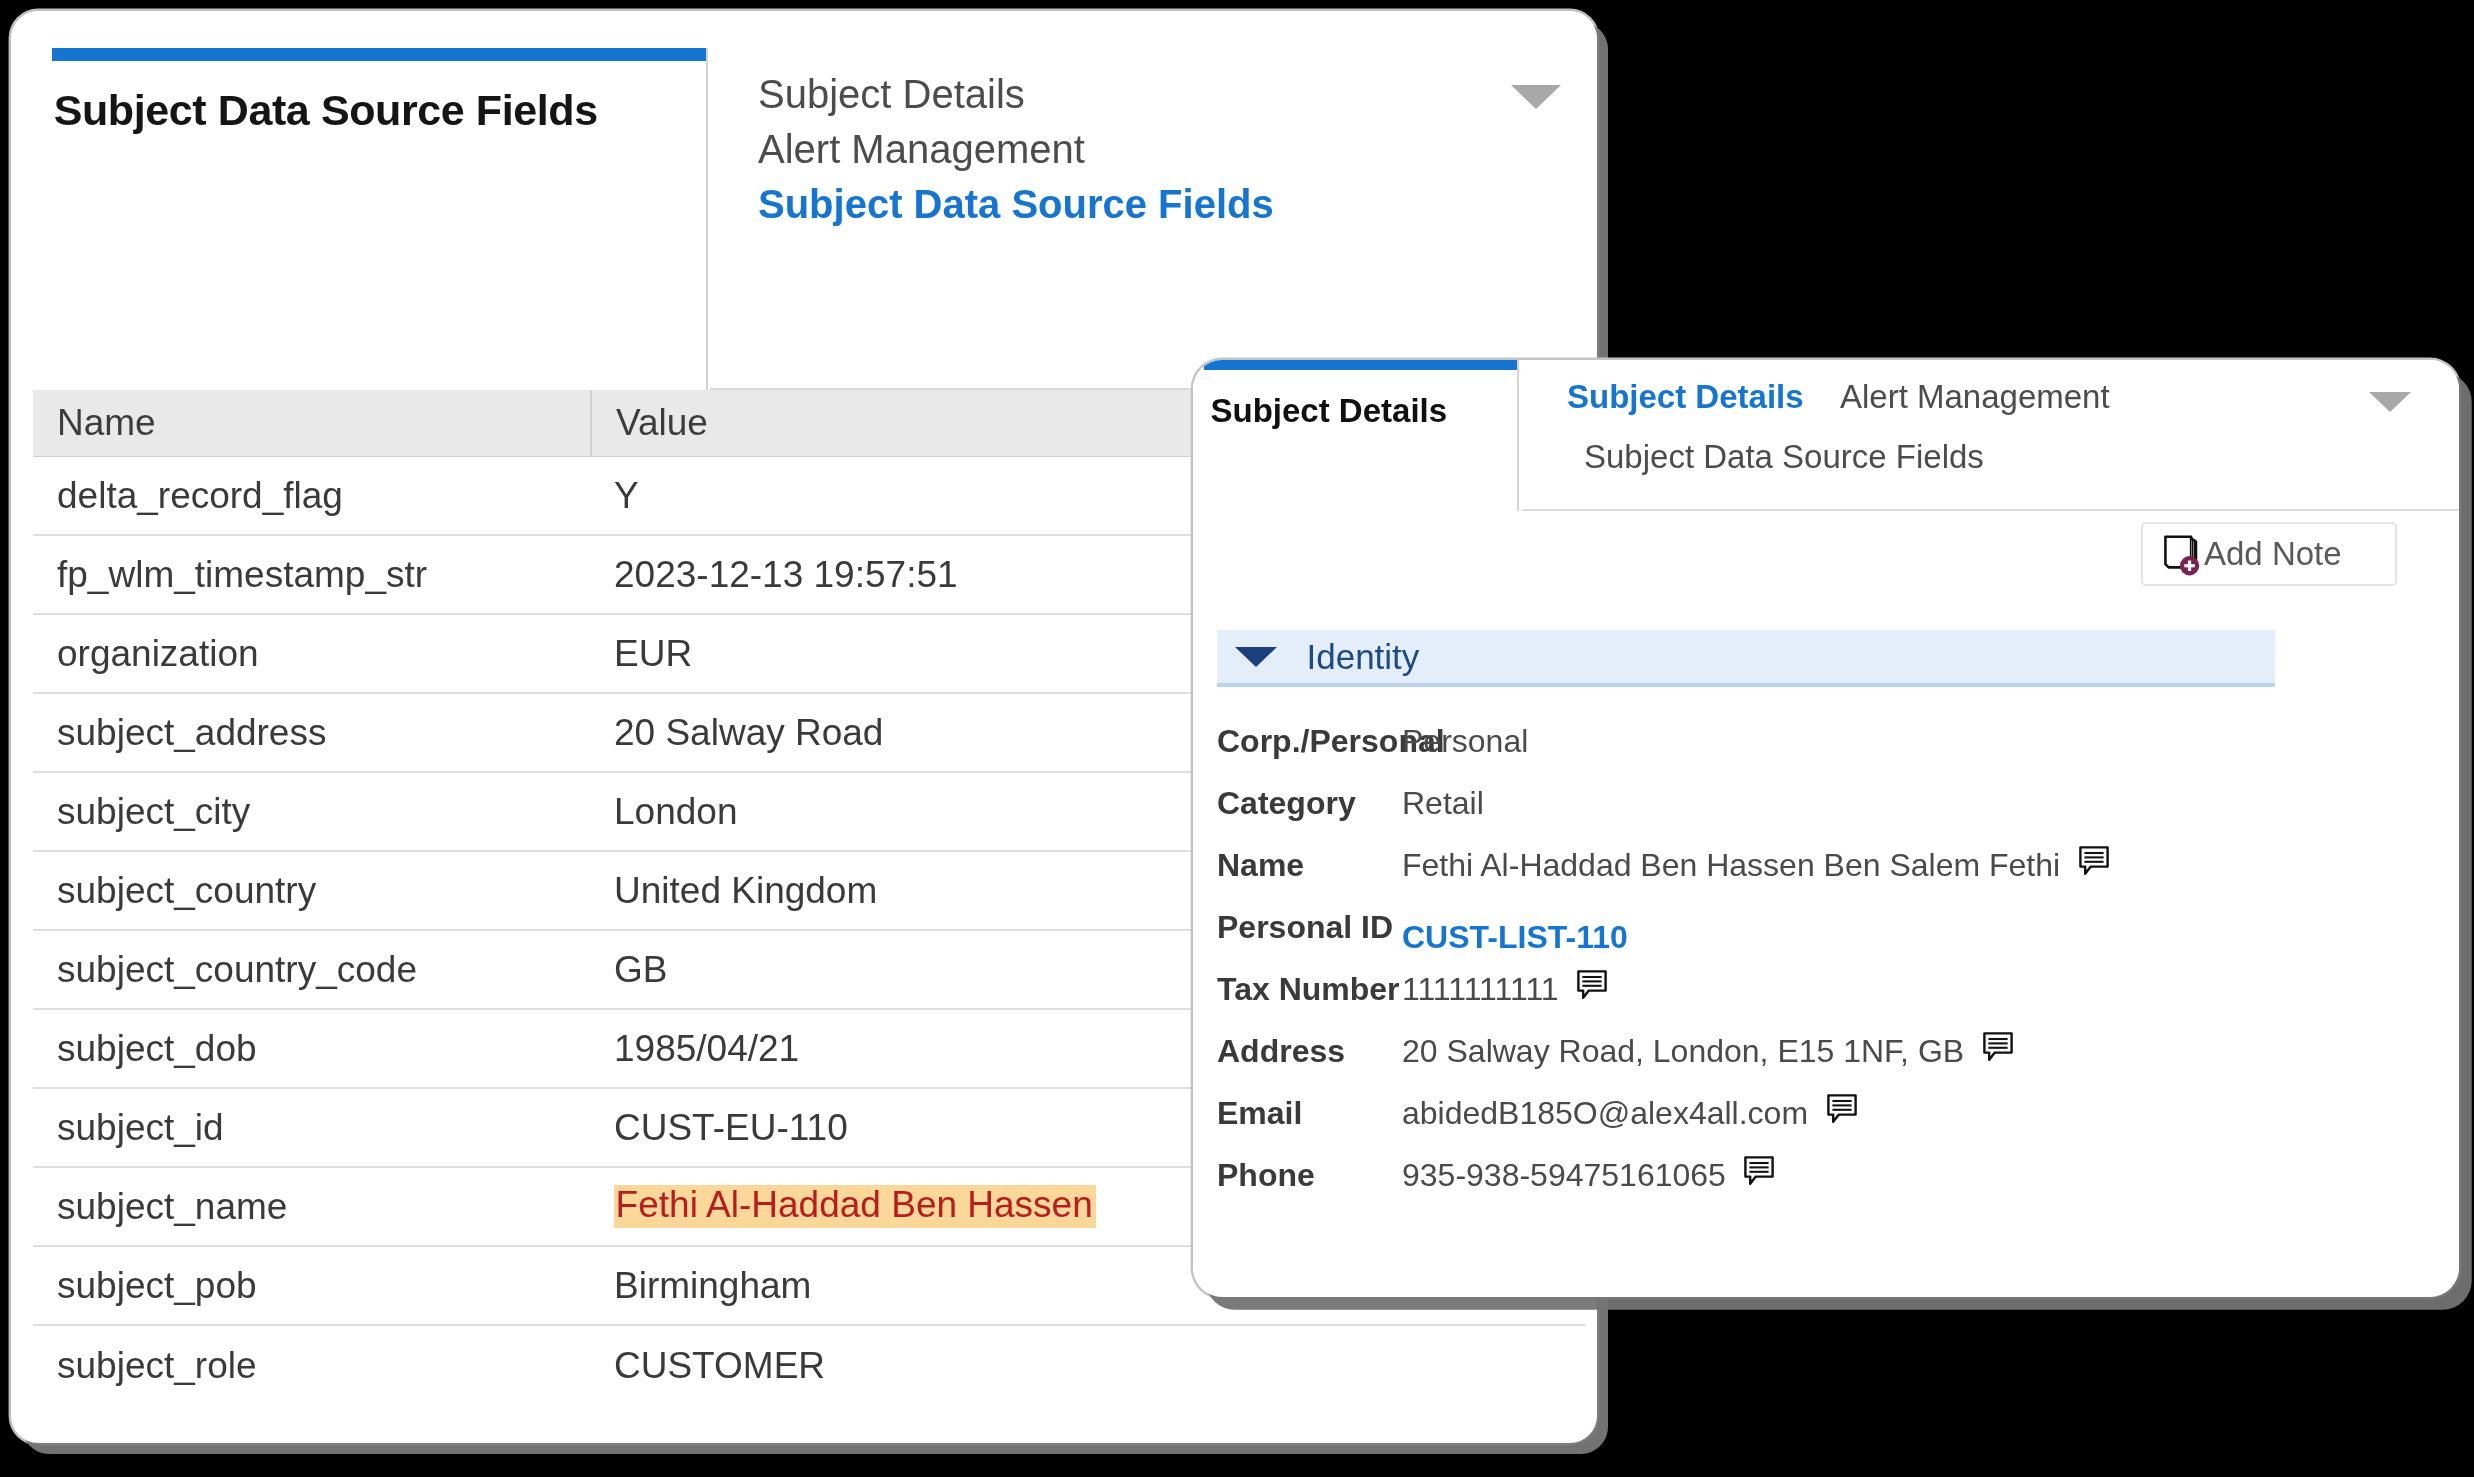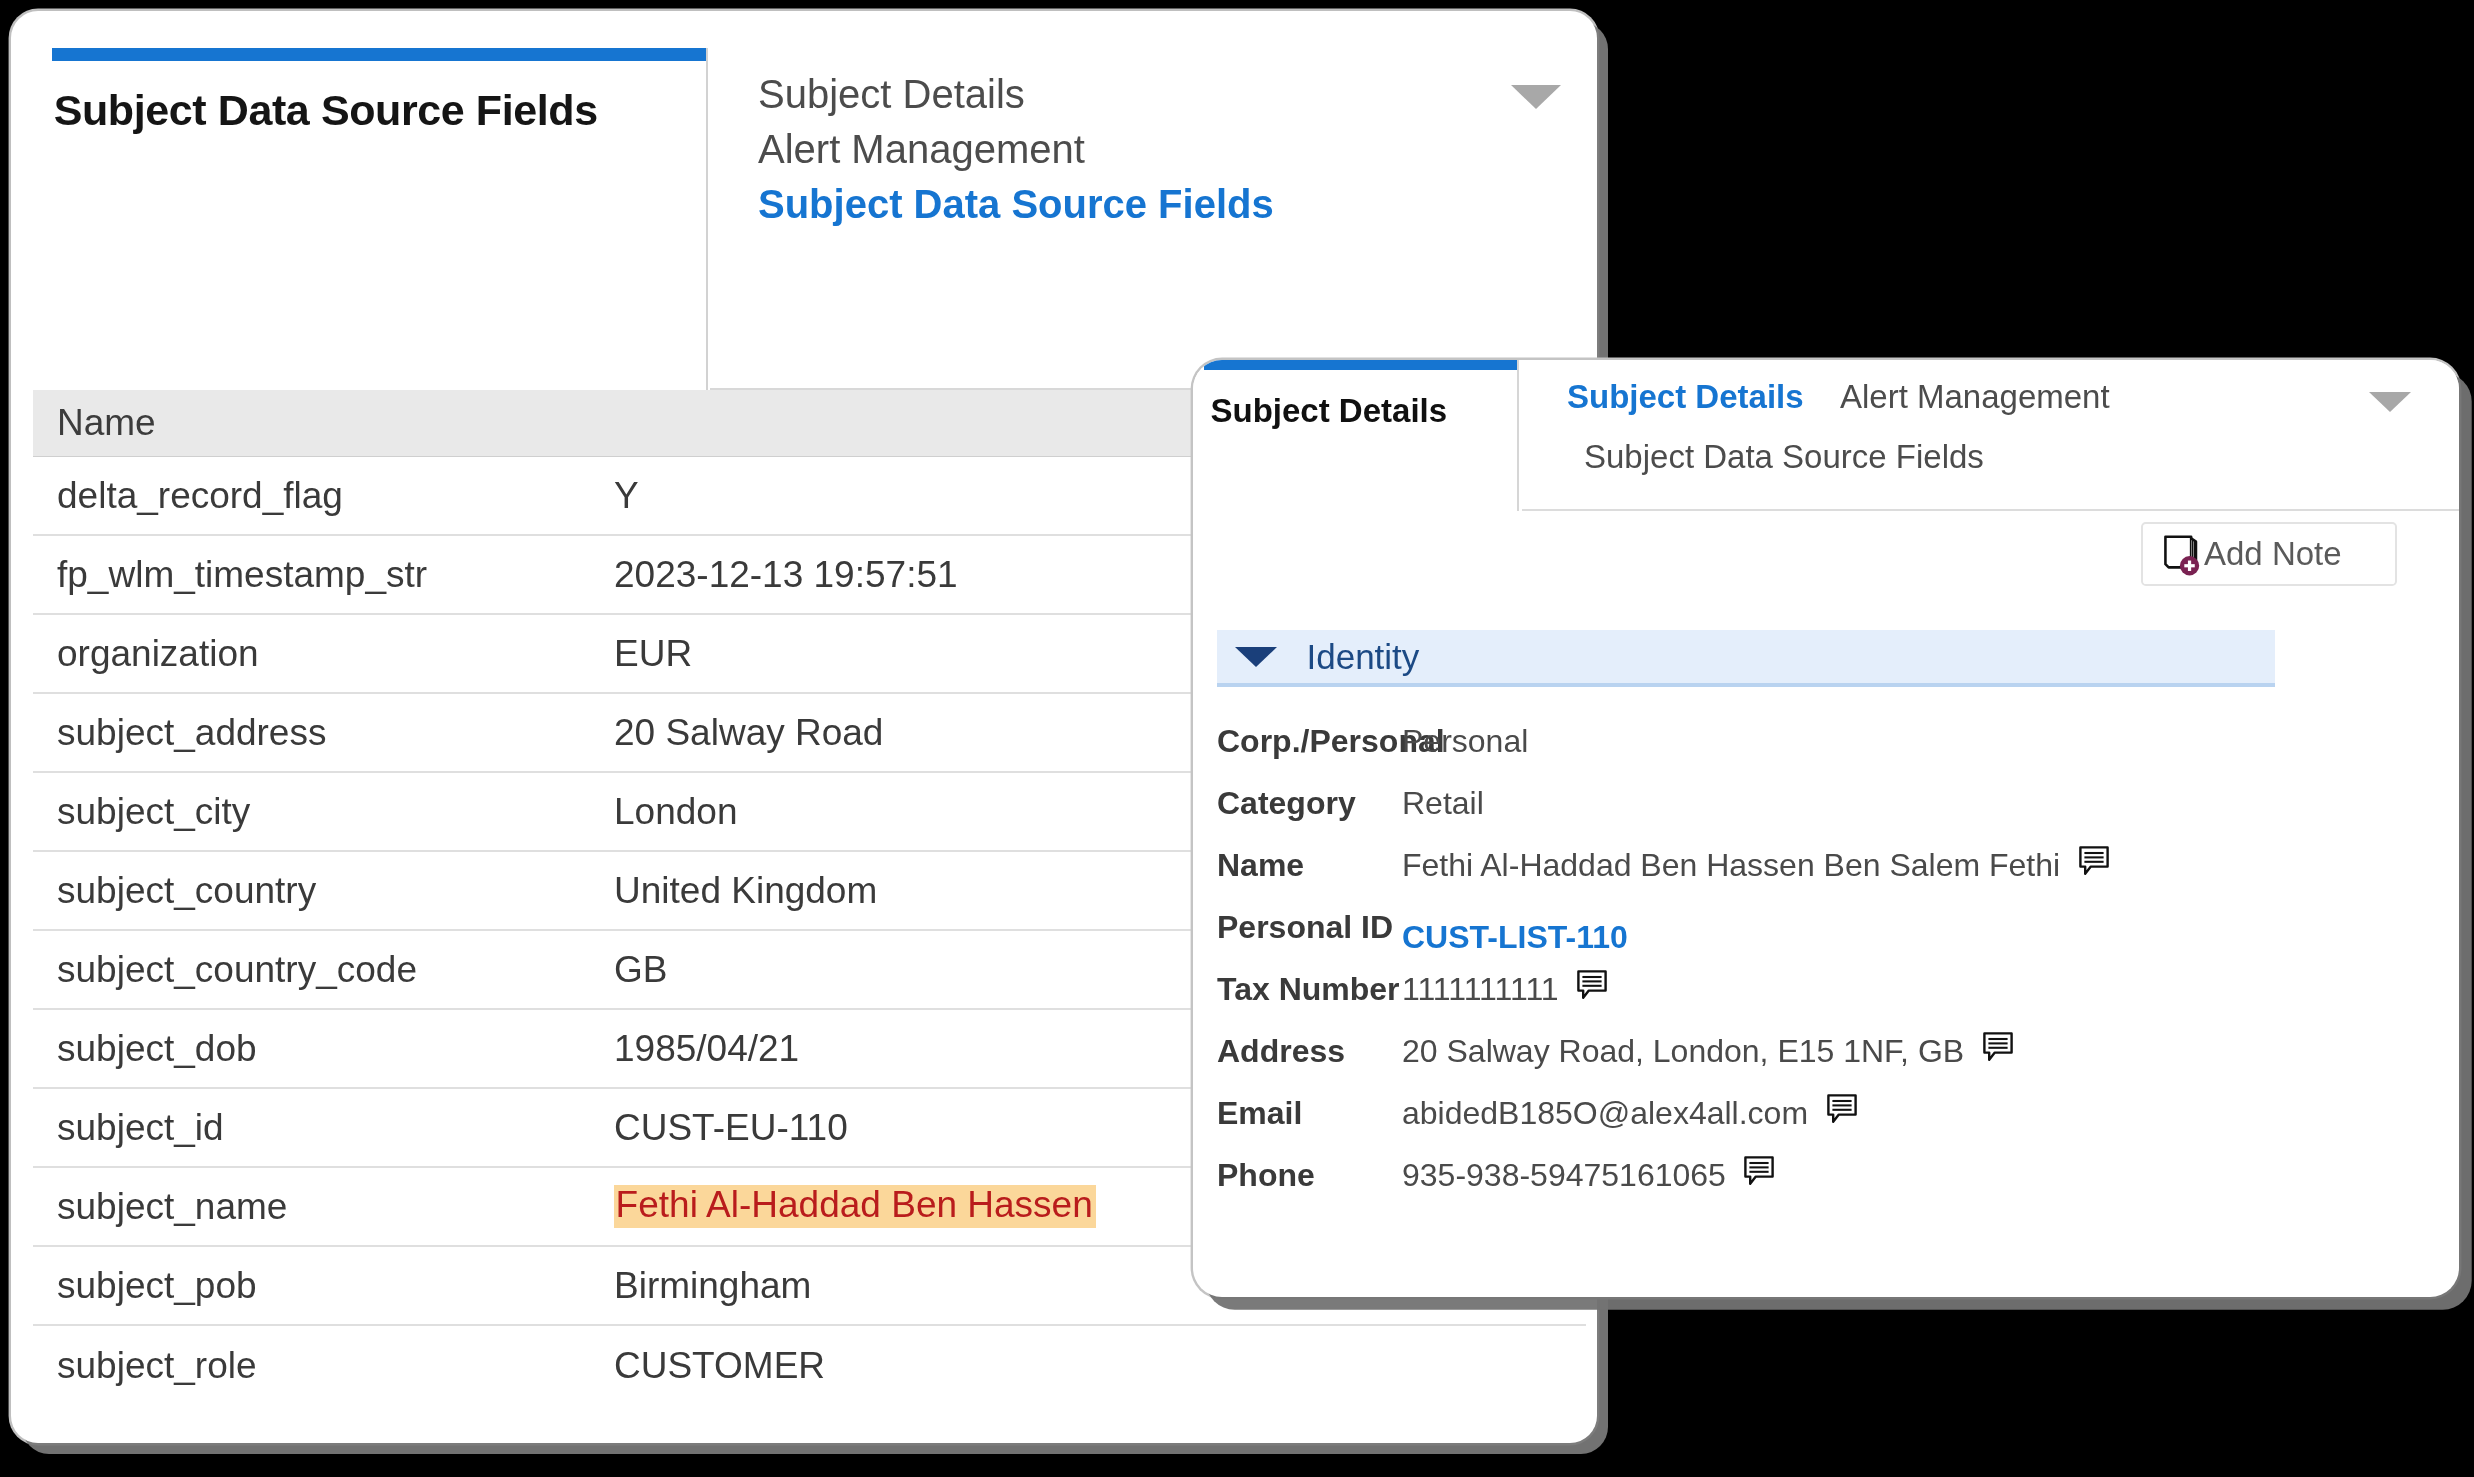--- a/index.html
+++ b/index.html
@@ -232,20 +232,21 @@
           <div class="back-dd-item i0">Subject Details</div>
           <div class="back-dd-item i1">Alert Management</div>
           <div class="back-dd-item i2">Subject Data Source Fields</div>
           <div class="back-caret"></div>
         </div>
       </div>
 
       <div class="back-table">
         <div class="bt-head">
           <div class="c c0">Name</div>
+          <div class="c c1">Value</div>
         </div>
         <div id="back-rows">
             <div class="bt-row">
               <div class="c c0" style="padding: 0px;">
                 <div class="inner0 cellpad0">delta_record_flag</div>
               </div>
               <div class="c c1" style="padding: 0px;">
                 <div class="inner1 cellpad1">Y</div>
               </div>
             </div>

